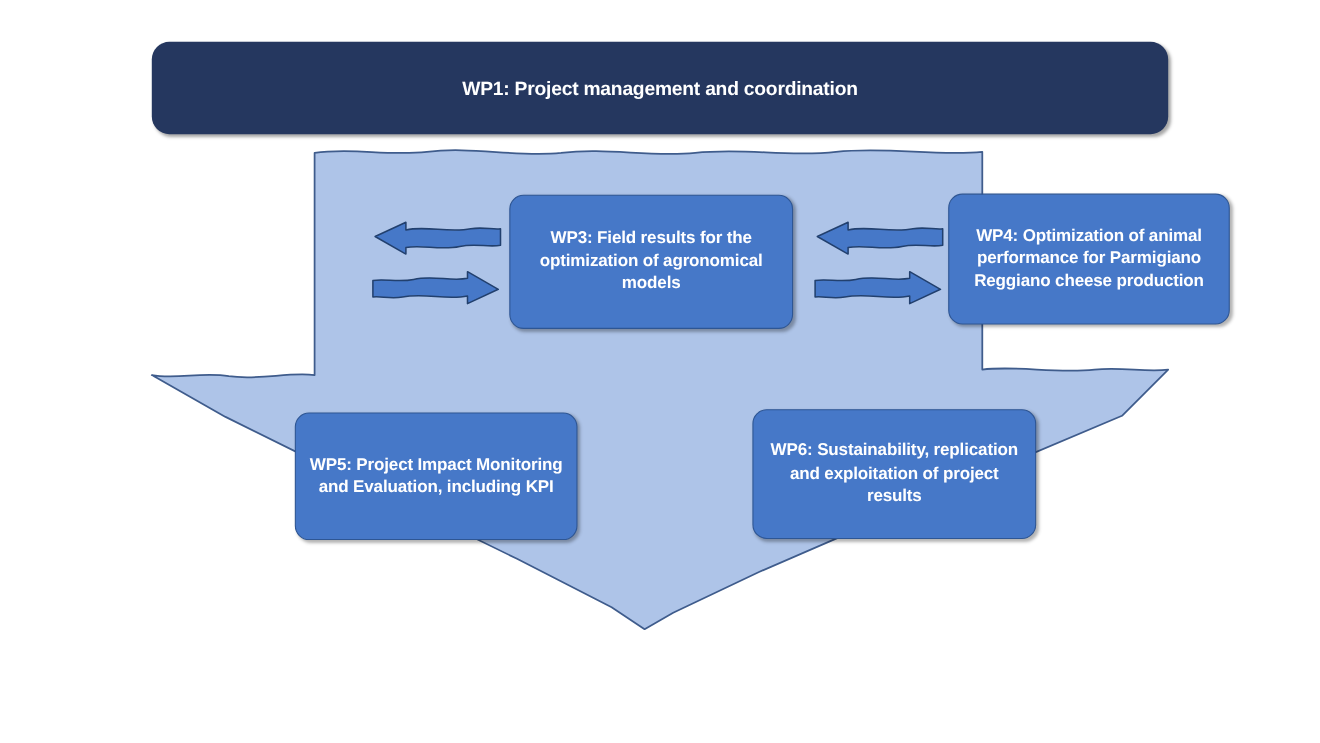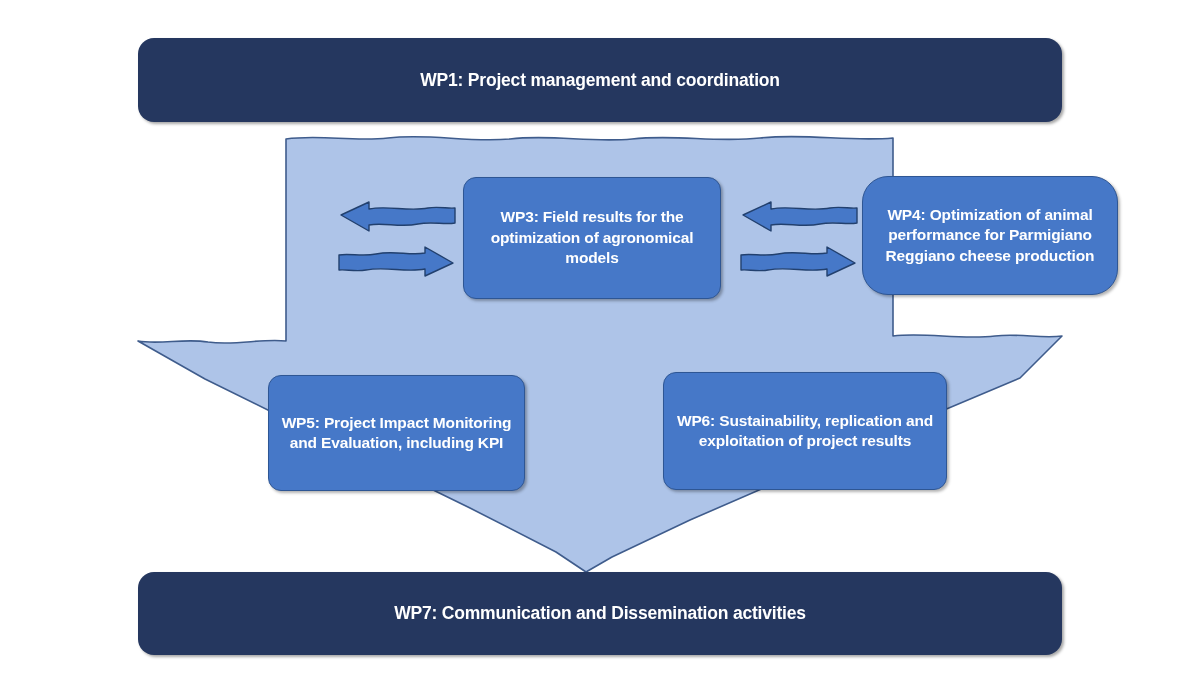--- a/index.html
+++ b/index.html
@@ -138,29 +138,26 @@
                  L 33 32 Z" fill="#4678C8" stroke="#22406E" stroke-width="1.4" stroke-linejoin="round"></path>
       </g>
       <g>
         <path d="M 117 64 L 89 77 L 89 70 C 70 74, 50 67, 30 71 C 19 73, 10 70, 3 71
                  L 3 56 C 14 54, 26 58, 40 55 C 58 51, 74 57, 89 54
                  L 89 48 Z" fill="#4678C8" stroke="#22406E" stroke-width="1.4" stroke-linejoin="round"></path>
       </g>
     </svg>
   </div>
 
-  <div class="wp-box" style="left:862px; top:176px; width:256px; height:119px;border-radius:26px;">
+  <div class="wp-box" style="left:862px; top:176px; width:256px; height:119px;">
     <span class="box-label">WP4: Optimization of animal performance for Parmigiano Reggiano cheese production</span>
   </div>
 
   <div class="wp-box" style="left:268px; top:375px; width:257px; height:116px;">
     <span class="box-label">WP5: Project Impact Monitoring and Evaluation, including KPI</span>
   </div>
 
-  <div class="wp-box" style="left:663px; top:372px; width:284px; height:118px;">
+  <div class="wp-box" style="left:684px; top:372px; width:258px; height:118px;">
     <span class="box-label">WP6:  Sustainability, replication and exploitation of project results</span>
   </div>
 
-  <div class="wp-bar" style="left:138px; top:572px; width:924px; height:83px;">
-    <span class="bar-label">WP7: Communication and Dissemination activities</span>
-  </div>
 
 </div>
 
 </body></html>

